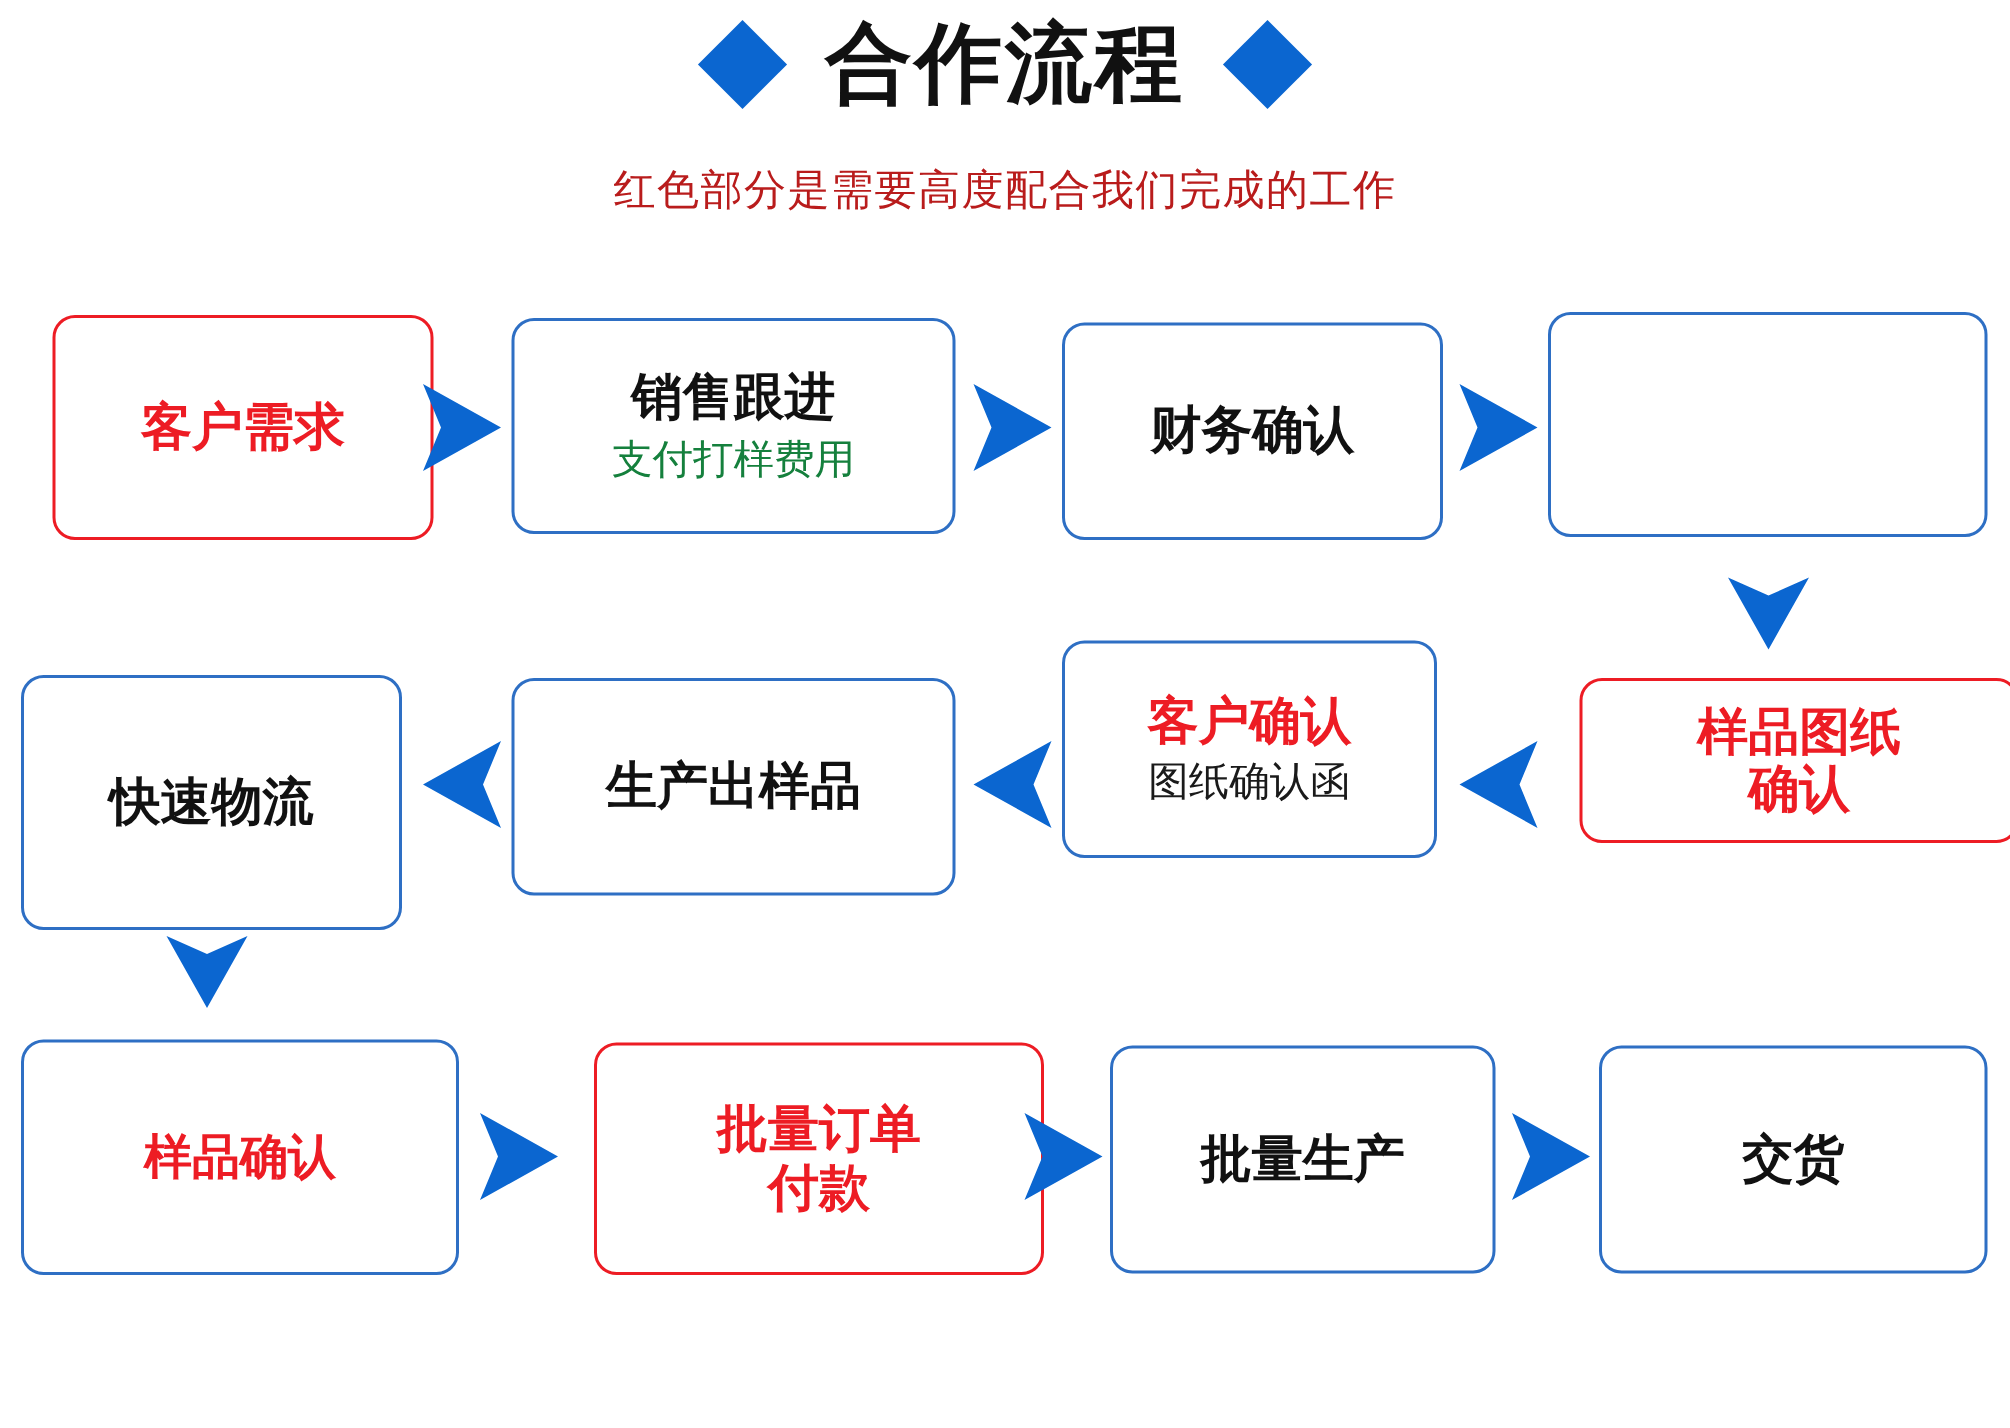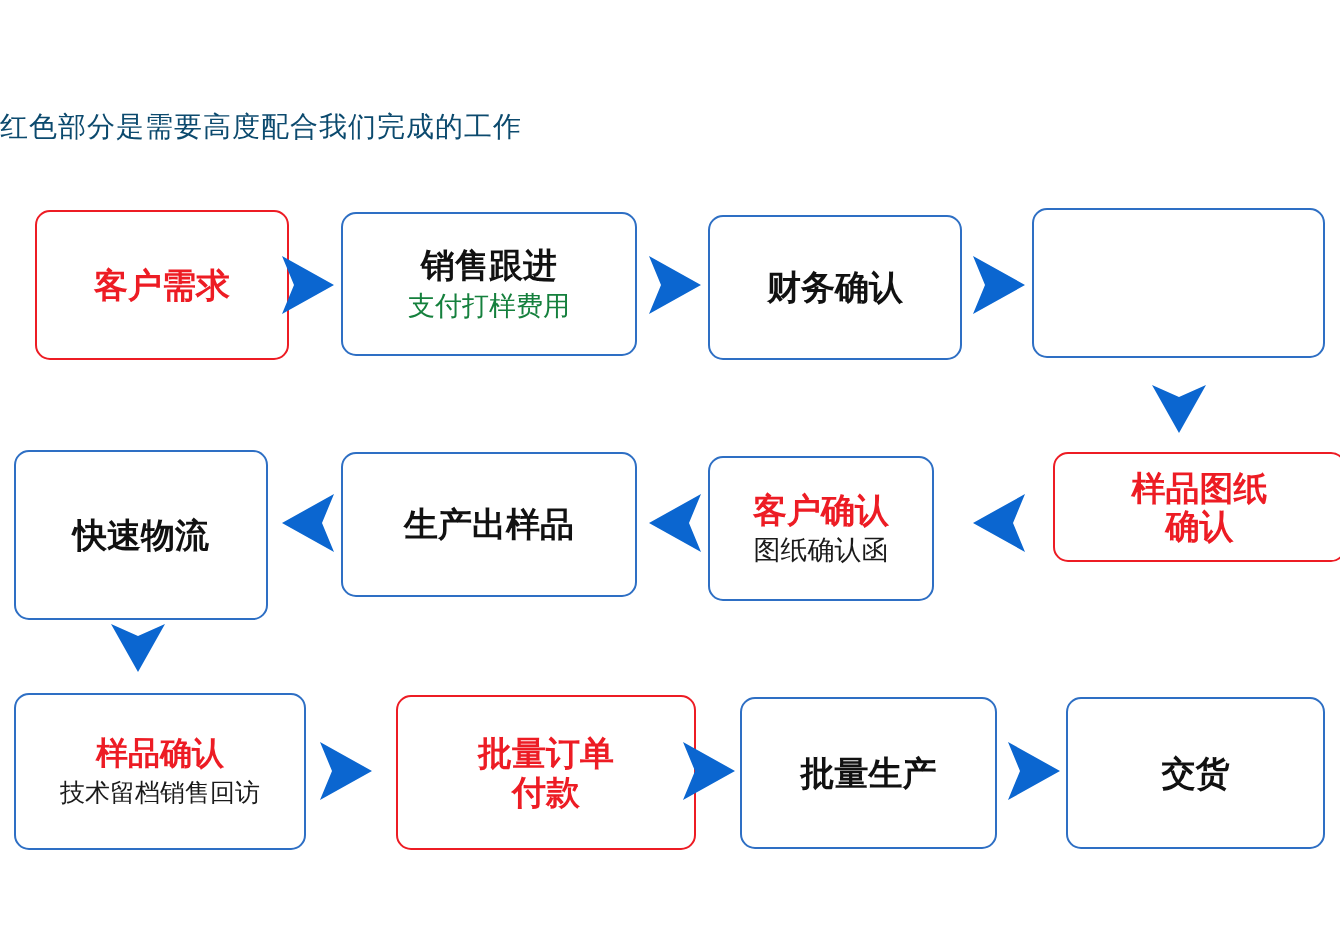--- a/index.html
+++ b/index.html
@@ -46,23 +46,23 @@
     color: #111111;
     letter-spacing: 2px;
     line-height: 1;
     white-space: nowrap;
   }
   #subtitle {
     position: absolute;
     left: 0;
     top: 108px;
     width: 1340px;
-    text-align: left;
+    text-align: center;
     font-size: 28px;
-    color: #0c4a6e;
+    color: #b91c1c;
     letter-spacing: 1px;
     white-space: nowrap;
   }
 
   
   .node {
     position: absolute;
     box-sizing: border-box;
     background: #ffffff;
     border-radius: 15px;
@@ -102,20 +102,25 @@
   
   .arrow {
     position: absolute;
   }
   .arrow svg { display: block; }
 </style>
 </head>
 <body>
 
 <div id="header">
+  <div id="title-row">
+    <span class="diamond"></span>
+    <span id="page-title">合作流程</span>
+    <span class="diamond"></span>
+  </div>
   <div id="subtitle">红色部分是需要高度配合我们完成的工作</div>
 </div>
 
 <div class="node red" style="left:14px; top:210px; width:254px; height:150px;">
   <div class="main k-red">客户需求</div>
 </div>
 
 <div class="arrow" style="left:278px; top:252px;">
   <svg width="60" height="66" viewBox="0 0 60 66">
     <path d="M4 4 L56 33 L4 62 L16 33 Z" fill="#0B66D0"></path>
@@ -165,21 +170,21 @@
 <div class="node blue" style="left:341px; top:452px; width:296px; height:145px;">
   <div class="main k-black">生产出样品</div>
 </div>
 
 <div class="arrow" style="left:645px; top:490px;">
   <svg width="60" height="66" viewBox="0 0 60 66">
     <path d="M56 4 L4 33 L56 62 L44 33 Z" fill="#0B66D0"></path>
   </svg>
 </div>
 
-<div class="node blue" style="left:708px; top:456px; width:226px; height:145px;">
+<div class="node blue" style="left:708px; top:427px; width:250px; height:145px;">
   <div class="main k-red">客户确认</div>
   <div class="sub k-black">图纸确认函</div>
 </div>
 
 <div class="arrow" style="left:969px; top:490px;">
   <svg width="60" height="66" viewBox="0 0 60 66">
     <path d="M56 4 L4 33 L56 62 L44 33 Z" fill="#0B66D0"></path>
   </svg>
 </div>
 
@@ -189,21 +194,20 @@
 </div>
 
 <div class="arrow" style="left:107px; top:620px;">
   <svg width="62" height="56" viewBox="0 0 62 56">
     <path d="M4 4 L31 52 L58 4 L31 16 Z" fill="#0B66D0"></path>
   </svg>
 </div>
 
 <div class="node blue" style="left:14px; top:693px; width:292px; height:157px;">
   <div class="main k-red small">样品确认</div>
-  <div class="sub k-black small">技术留档销售回访</div>
 </div>
 
 <div class="arrow" style="left:316px; top:738px;">
   <svg width="60" height="66" viewBox="0 0 60 66">
     <path d="M4 4 L56 33 L4 62 L16 33 Z" fill="#0B66D0"></path>
   </svg>
 </div>
 
 <div class="node red" style="left:375px; top:695px; width:300px; height:155px;">
   <div class="main k-red">批量订单

